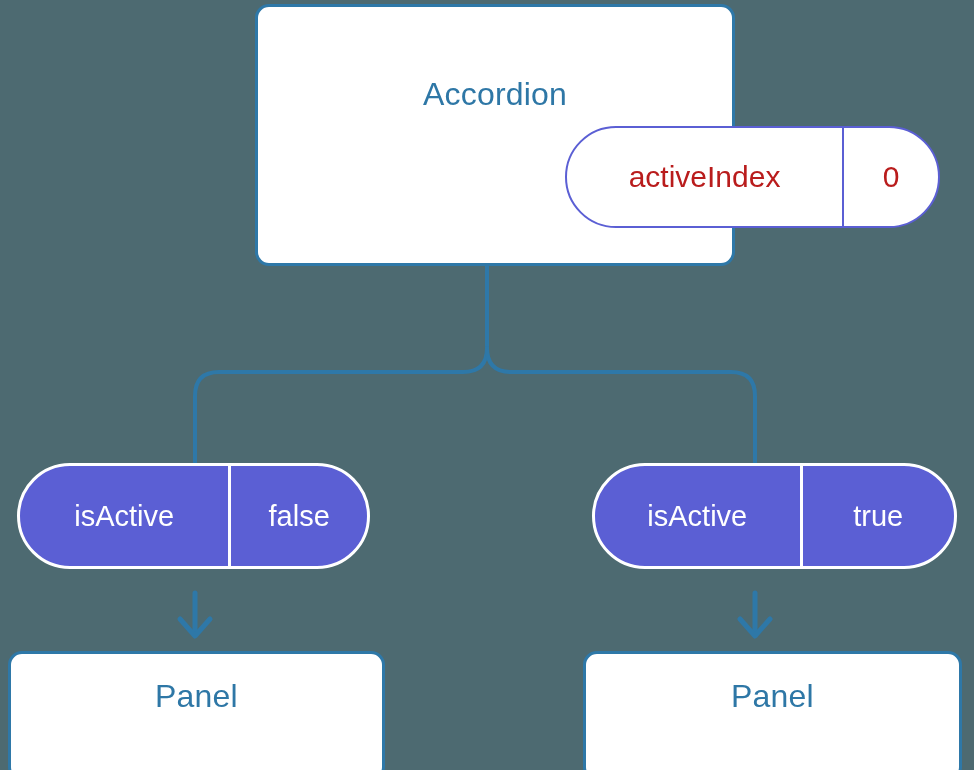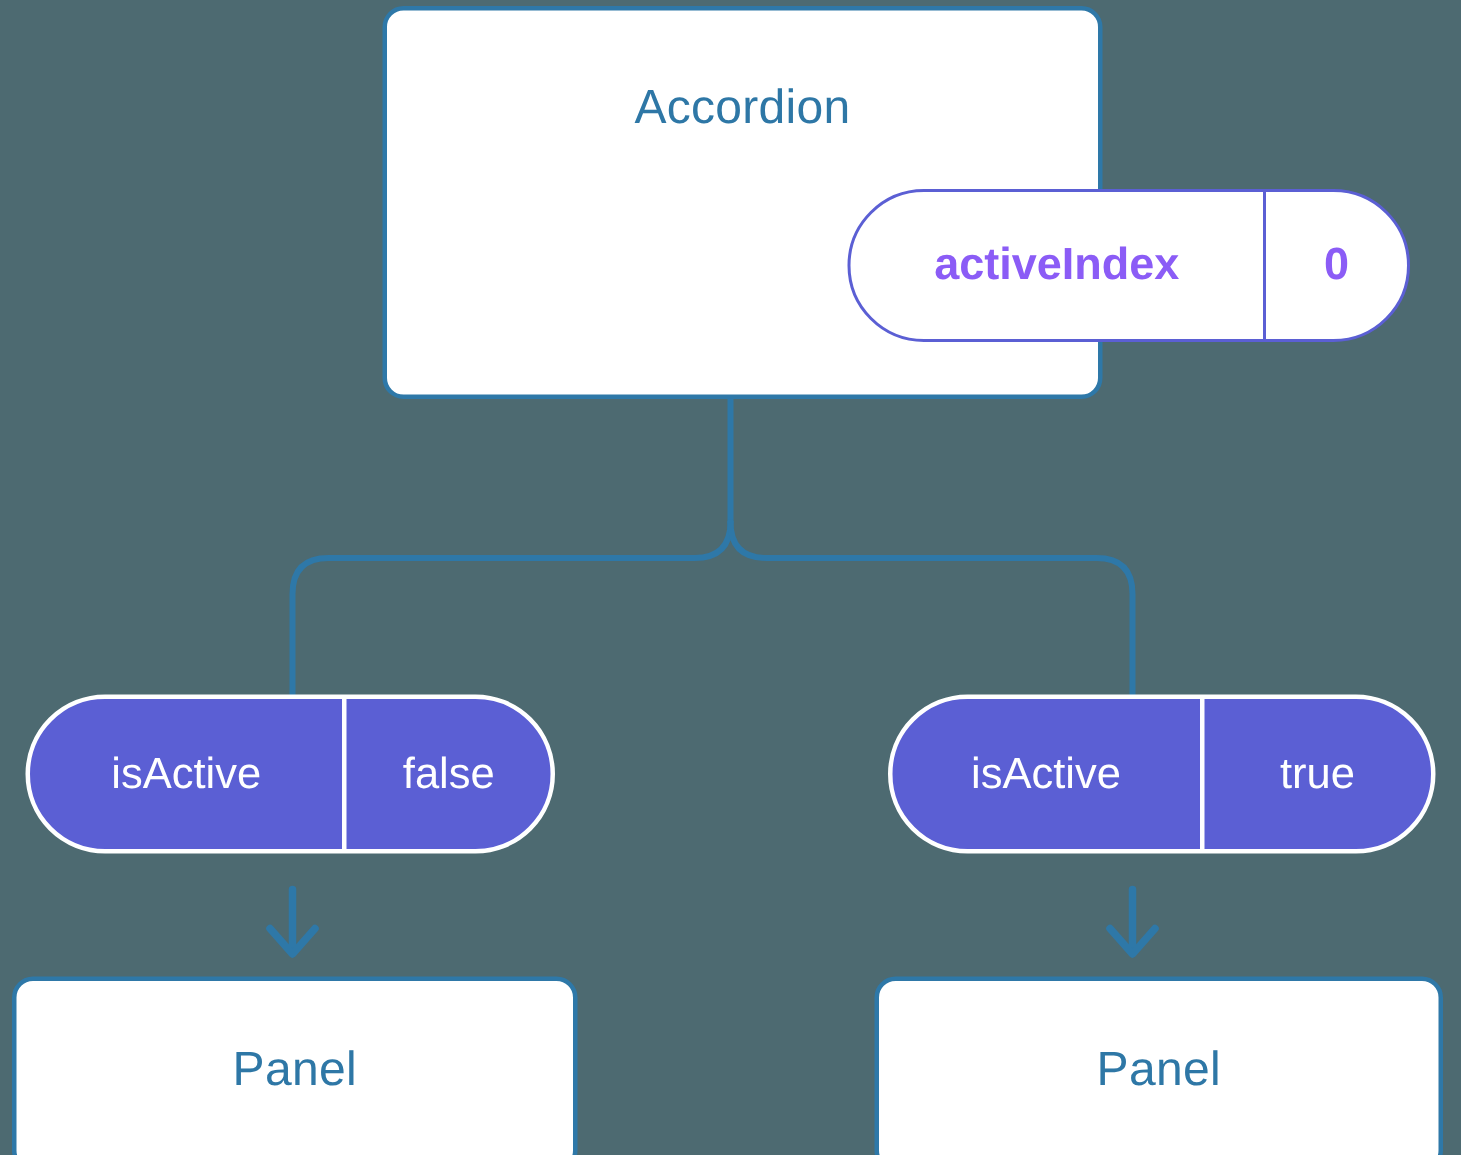--- a/index.html
+++ b/index.html
@@ -47,21 +47,21 @@
   }
   .card-title {
     color: #2e77a6;
     font-size: 32px;
     line-height: 1;
     text-align: center;
     letter-spacing: 0.2px;
     user-select: none;
   }
   #accordion-card .card-title {
-    margin-top: 48px;
+    margin-top: 71px;
   }
 
   
   .pill {
     position: absolute;
     display: flex;
     align-items: stretch;
     box-sizing: border-box;
     border-radius: 999px;
     overflow: hidden;
@@ -74,23 +74,22 @@
     white-space: nowrap;
     user-select: none;
   }
 
   
   .pill-outline {
     background: #ffffff;
     border: 2px solid #5b5fd4;
   }
   .pill-outline .seg {
-    color: #8b5cf6;
+    color: #b91c1c;
     font-size: 30px;
-    font-weight: bold;
   }
   .pill-outline .seg-value {
     border-left: 2px solid #5b5fd4;
   }
   #accordion-state {
     left: 307px;
     top: 119px;
     width: 375px;
     height: 102px;
   }
@@ -136,21 +135,21 @@
     height: 130px;
   }
   #panel-right {
     left: 583px;
     top: 651px;
     width: 379px;
     height: 130px;
   }
   #panel-left .card-title,
   #panel-right .card-title {
-    margin-top: 42px;
+    margin-top: 26px;
   }
 </style>
 </head>
 <body>
 
 <div id="stage">
 
   <svg id="wires" viewBox="0 0 974 770" xmlns="http://www.w3.org/2000/svg">
 
     <path d="M 487 266 L 487 348" fill="none" stroke="#2e78a8" stroke-width="4" stroke-linecap="round"></path>

